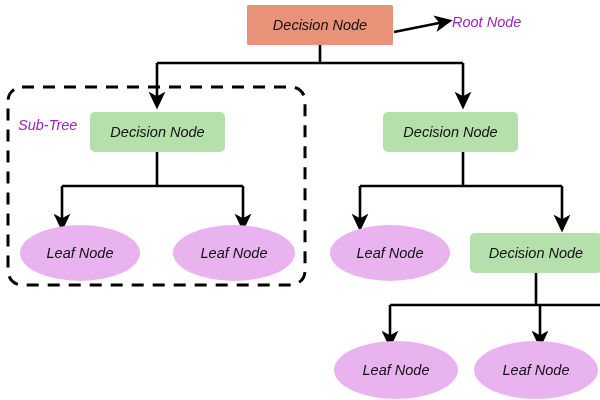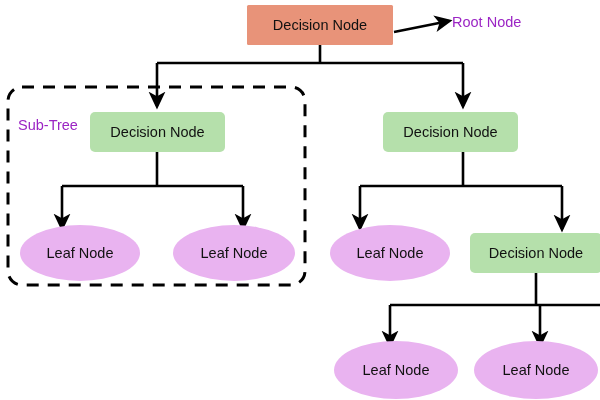--- a/index.html
+++ b/index.html
@@ -7,20 +7,21 @@
     padding: 0;
     background: #ffffff;
   }
   #stage {
     position: relative;
     width: 600px;
     height: 400px;
     background: #ffffff;
     overflow: hidden;
     font-family: "Liberation Sans", sans-serif;
+    font-style: italic;
   }
   #diagram-svg {
     position: absolute;
     left: 0;
     top: 0;
     width: 600px;
     height: 400px;
   }
   .node-label {
     font-family: "Liberation Sans", sans-serif;

